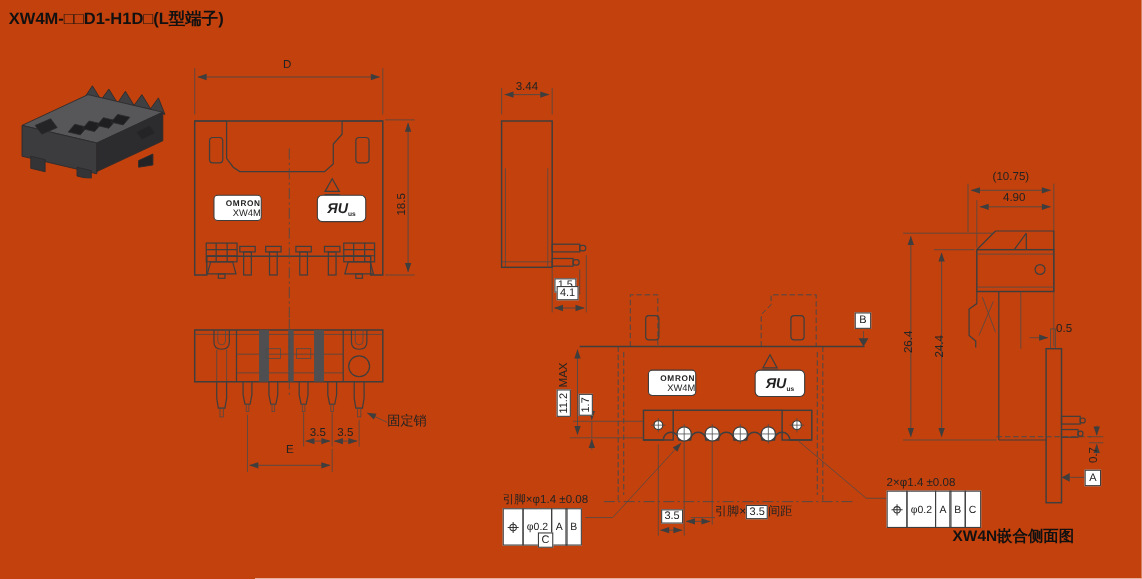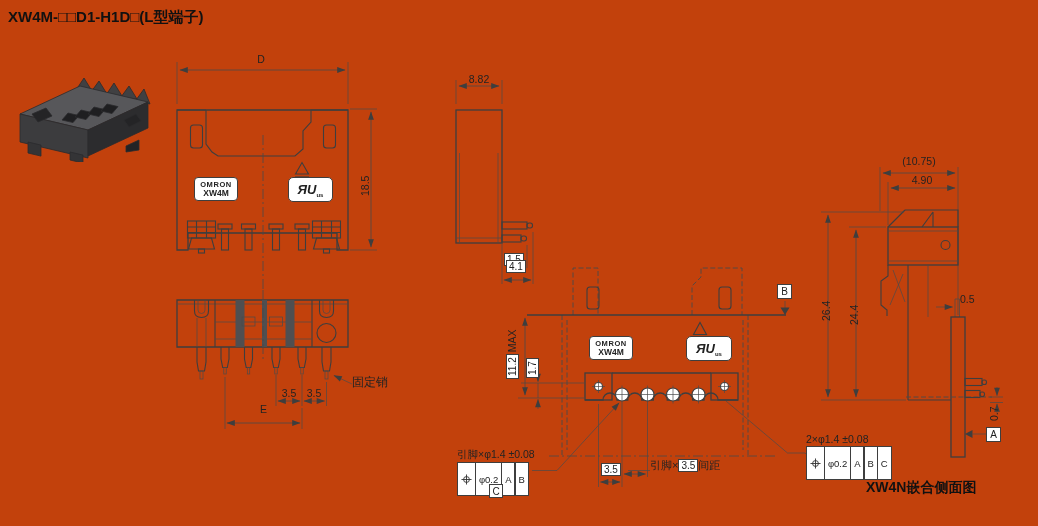--- a/index.html
+++ b/index.html
@@ -11,23 +11,23 @@
   .rot{transform:rotate(-90deg);transform-origin:0 0;}
   .boxed{display:inline-block;border:1px solid #3e3e3e;padding:0 2px;line-height:11px;
          font-size:10px;background:#fff;}
   .databox{position:absolute;width:15px;height:15px;border:1.2px solid #3e3e3e;font-size:10px;
          display:flex;align-items:center;justify-content:center;background:#fff;box-sizing:border-box;}
   .fcf{position:absolute;display:flex;background:#fff;}
   .fcf .cell{border:1.1px solid #3e3e3e;height:14px;display:flex;align-items:center;
          justify-content:center;font-size:9.5px;padding:16px 3px;margin-left:-1.1px;box-sizing:border-box;}
   .fcf .cell:first-child{margin-left:0;}
   .badge{position:absolute;border:1.4px solid #3e3e3e;border-radius:4px;display:flex;
-         flex-direction:column;align-items:center;justify-content:center;background:#fff;box-sizing:border-box;}
+         flex-direction:column;align-items:flex-end;justify-content:center;background:#fff;box-sizing:border-box;}
   .badge .b1{font-size:7.5px;font-weight:bold;letter-spacing:.6px;line-height:9px;}
-  .badge .b2{font-size:8.5px;font-weight:bold;line-height:9px;}
+  .badge .b2{font-size:8.5px;font-weight:normal;line-height:9px;}
   .ulbadge{position:absolute;border:1.4px solid #3e3e3e;border-radius:5px;display:flex;
          align-items:center;justify-content:center;background:#fff;box-sizing:border-box;}
   .ulbadge .mark{font-size:13px;font-weight:bold;font-style:italic;line-height:13px;}
   .ulbadge .suf{font-size:6px;font-weight:bold;align-self:flex-end;margin-bottom:3px;}
   .caption{position:absolute;font-weight:bold;font-size:14px;color:#111;white-space:nowrap;}
   .title{position:absolute;left:8px;top:8px;font-size:15px;font-weight:600;color:#111;white-space:nowrap;}
   .photo{position:absolute;left:8px;top:58px;width:152px;height:104px;}
 </style>
 </head>
 <body>
@@ -259,21 +259,21 @@
   <div class="ulbadge" style="left:288px;top:177px;width:45px;height:25px">
     <span class="mark">ЯU</span>
     <span class="suf">us</span>
   </div>
 
   <div class="lbl ctr" style="left:276px;top:388px;width:26px">3.5</div>
   <div class="lbl ctr" style="left:301px;top:388px;width:26px">3.5</div>
   <div class="lbl ctr" style="left:225px;top:404px;width:77px">E</div>
   <div class="lbl" style="left:352px;top:376px;font-size:12px">固定销</div>
 
-  <div class="lbl ctr" style="left:455px;top:74px;width:48px">8.82</div>
+  <div class="lbl ctr" style="left:455px;top:74px;width:48px">3.44</div>
   <div class="lbl" style="left:504px;top:253px"><span class="boxed">1.5</span></div>
   <div class="lbl" style="left:506px;top:260px"><span class="boxed">4.1</span></div>
 
   <div class="lbl rot" style="left:506px;top:379px">
     <span class="boxed">11.2</span><span style="margin-left:2px">MAX</span>
   </div>
   <div class="lbl rot" style="left:526px;top:378px"><span class="boxed">1.7</span></div>
   <div class="databox" style="left:777px;top:284px">B</div>
   <div class="badge" style="left:589px;top:336px;width:44px;height:24px">
     <span class="b1">OMRON</span>

